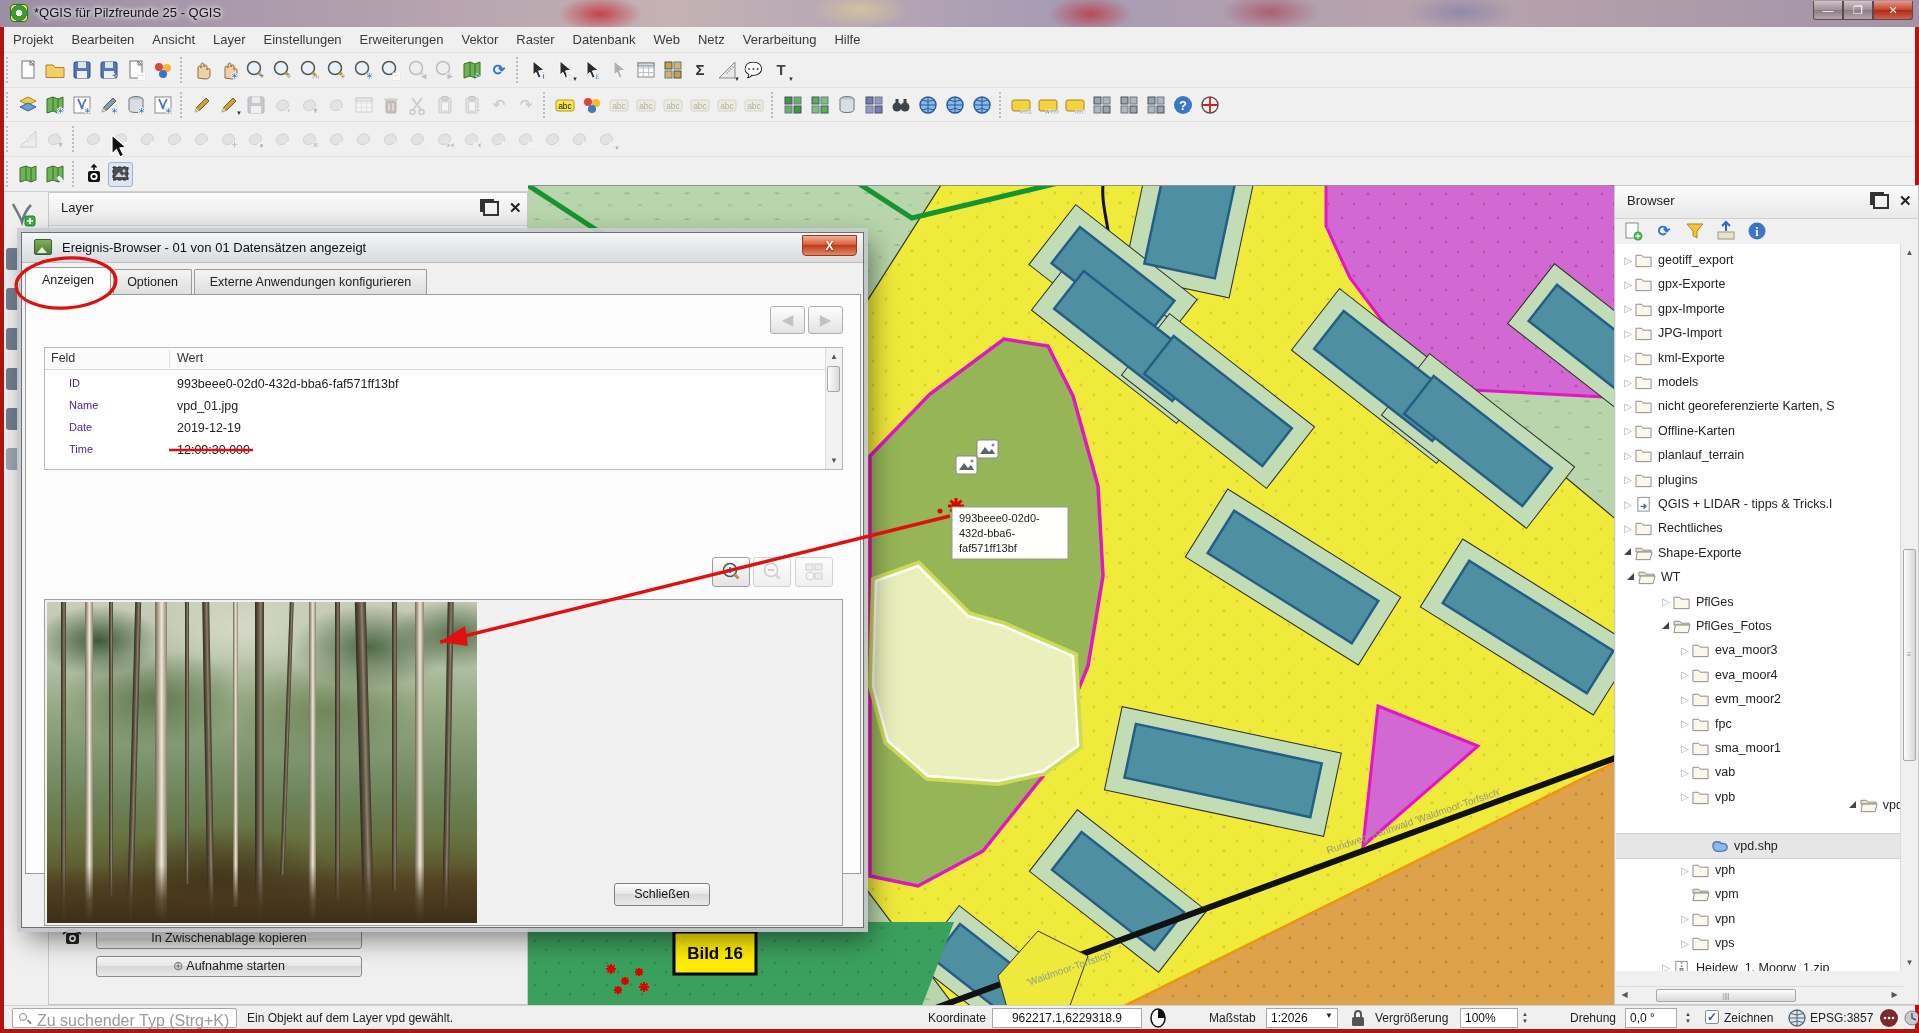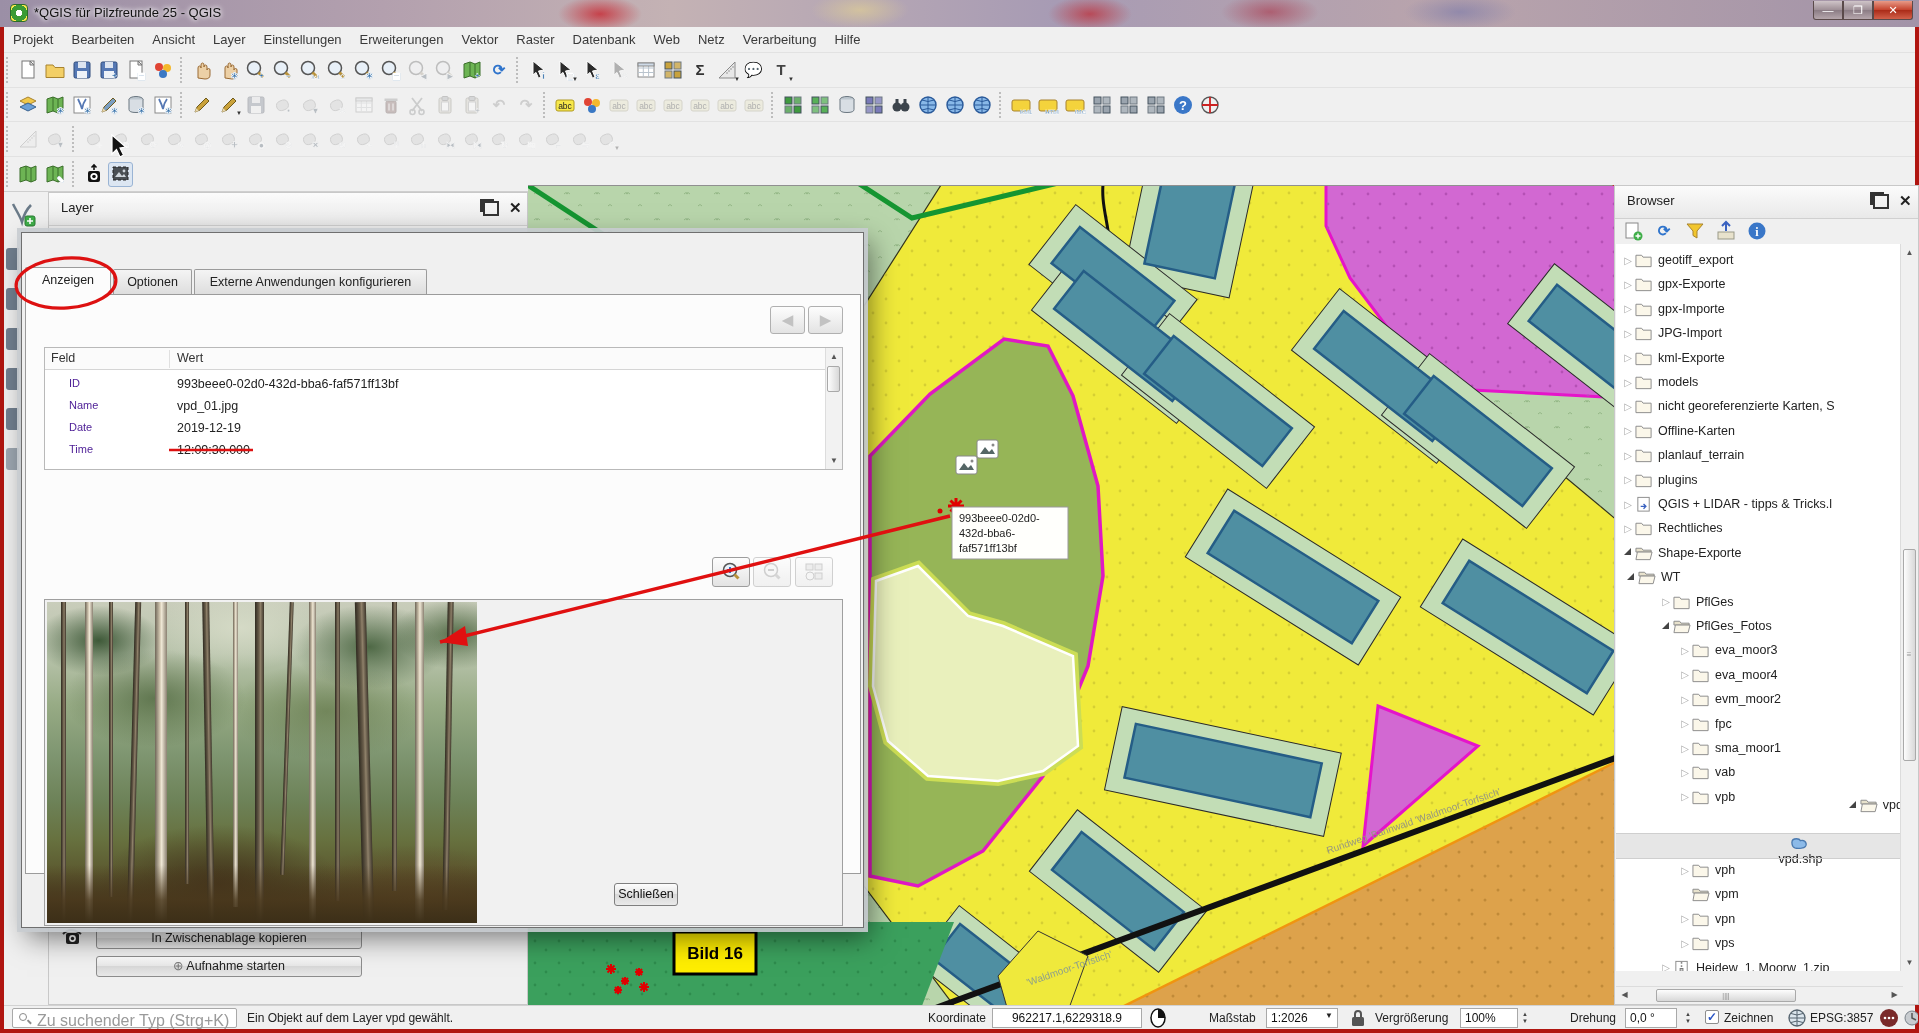--- a/index.html
+++ b/index.html
@@ -97,21 +97,21 @@
   #dlg-thead { position:absolute; left:0; top:0; width:100%; height:22px; background:#fbfbfb; border-bottom:1px solid #d5d5d5; }
   .th { position:absolute; top:3px; font-size:12.5px; color:#333; }
   .th-sep { position:absolute; left:124px; top:2px; width:1px; height:18px; background:#e0e0e0; }
   .trow { position:absolute; left:0; width:100%; height:22px; }
   .td-f { position:absolute; left:24px; top:3px; font-size:11px; color:#4c1d95; }
   .td-v { position:absolute; left:132px; top:3px; font-size:12.5px; color:#222; }
   #tbl-vscroll { position:absolute; right:0; top:0; width:17px; height:121px; background:#f2f2f2; border-left:1px solid #ddd; }
   .zoombtn { position:absolute; top:262px; width:38px; height:30px; background:linear-gradient(#fdfdfd,#e3e3e3); border:1px solid #9d9d9d; border-radius:3px; display:flex; align-items:center; justify-content:center; }
   .zoombtn.dis { opacity:.45; }
   #img-panel { position:absolute; left:18px; top:304px; width:799px; height:327px; border:1px solid #9f9f9f; background:#f1f1f1; }
-  #dlg-closebtn { position:absolute; left:592px; top:650px; width:64px; height:23px; background:linear-gradient(#fdfdfd,#e8e8e8 45%,#d8d8d8 50%,#eaeaea); border:1px solid #7f7f7f; border-radius:3px; font-size:12.5px; color:#111; text-align:center; line-height:21px; }
+  #dlg-closebtn { position:absolute; left:592px; top:650px; width:96px; height:23px; background:linear-gradient(#fdfdfd,#e8e8e8 45%,#d8d8d8 50%,#eaeaea); border:1px solid #7f7f7f; border-radius:3px; font-size:12.5px; color:#111; text-align:center; line-height:21px; }
 
   
   #photo { position:absolute; left:2px; top:2px; width:430px; height:321px; overflow:hidden;
     background:
       radial-gradient(90px 50px at 12% 12%, rgba(40,70,35,.85), rgba(40,70,35,0) 70%),
       radial-gradient(120px 60px at 45% 8%, rgba(215,220,200,.9), rgba(215,220,200,0) 70%),
       radial-gradient(110px 60px at 75% 14%, rgba(52,82,44,.8), rgba(52,82,44,0) 70%),
       radial-gradient(90px 50px at 95% 10%, rgba(60,88,48,.8), rgba(60,88,48,0) 70%),
       radial-gradient(130px 70px at 25% 30%, rgba(72,96,56,.7), rgba(72,96,56,0) 70%),
       radial-gradient(140px 70px at 65% 34%, rgba(96,116,70,.65), rgba(96,116,70,0) 70%),
@@ -1212,21 +1212,21 @@
           <span class="tree-label">vpb</span>
         </div>
         <div class="tree-row" style="top: 549px; padding-left: 28px; justify-content: flex-end;">
           <span class="tree-arrow-e"></span>
           <span class="tree-icon"><svg width="20" height="18" viewBox="0 0 21 19">
               <path d="M2,4.5 h6 l1.5,2 h8.5 v2 h-16 z" fill="#e8e2cc" stroke="#8a8a8a"></path>
               <path d="M3.5,8.5 h15.5 l-2,8 h-15 z" fill="#fbf7ea" stroke="#8a8a8a"></path>
             </svg></span>
           <span class="tree-label">vpd</span>
         </div>
-        <div class="tree-row sel" style="top: 589.6px; padding-left: 82px; flex-direction: column;">
+        <div class="tree-row sel" style="top: 589.6px; padding-left: 82px;">
           <span class="tree-arrow-n"></span>
           <span class="tree-icon"><svg width="20" height="18" viewBox="0 0 21 19">
               <path d="M3,9 q0,-4 5,-4 q3,0 4,2 q5,-1 6,3 q1,4 -5,5 q-7,1 -9,-2 q-1,-2 -1,-4 z" fill="#8cbae8" stroke="#4a7ab0" stroke-width="1.4"></path>
             </svg></span>
           <span class="tree-label">vpd.shp</span>
         </div>
         <div class="tree-row" style="top: 614px; padding-left: 63px;">
           <span class="tree-arrow-c">▷</span>
           <span class="tree-icon"><svg width="20" height="18" viewBox="0 0 21 19">
               <path d="M2,4.5 h6 l1.5,2 h8.5 v10 h-16 z" fill="#fbf7ea" stroke="#8a8a8a"></path>
@@ -1273,20 +1273,25 @@
       <div class="sarrow" style="bottom:0">▼</div>
     </div>
     <div id="bp-hscroll">
       <div class="sarrow" style="left:0;height:16px;line-height:16px">◀</div>
       <div id="bp-hthumb">||||</div>
       <div class="sarrow" style="left:270px;height:16px;line-height:16px">▶</div>
     </div>
   </div>
 
   <div id="dialog">
+    <div id="dlg-titlebar">
+      <div id="dlg-icon"></div>
+      <div id="dlg-title">Ereignis-Browser - 01 von 01 Datensätzen angezeigt</div>
+      <div id="dlg-close">X</div>
+    </div>
 
     <div class="dlg-tab active" style="left:3px;width:86px">Anzeigen</div>
     <div class="dlg-tab" style="left:91px;width:79px">Optionen</div>
     <div class="dlg-tab" style="left:172px;width:233px">Externe Anwendungen konfigurieren</div>
 
     <div id="dlg-pane">
       <div class="navbtn" style="left:744px"><span>◀</span></div>
       <div class="navbtn" style="left:782px"><span>▶</span></div>
 
       <div id="dlg-table">

